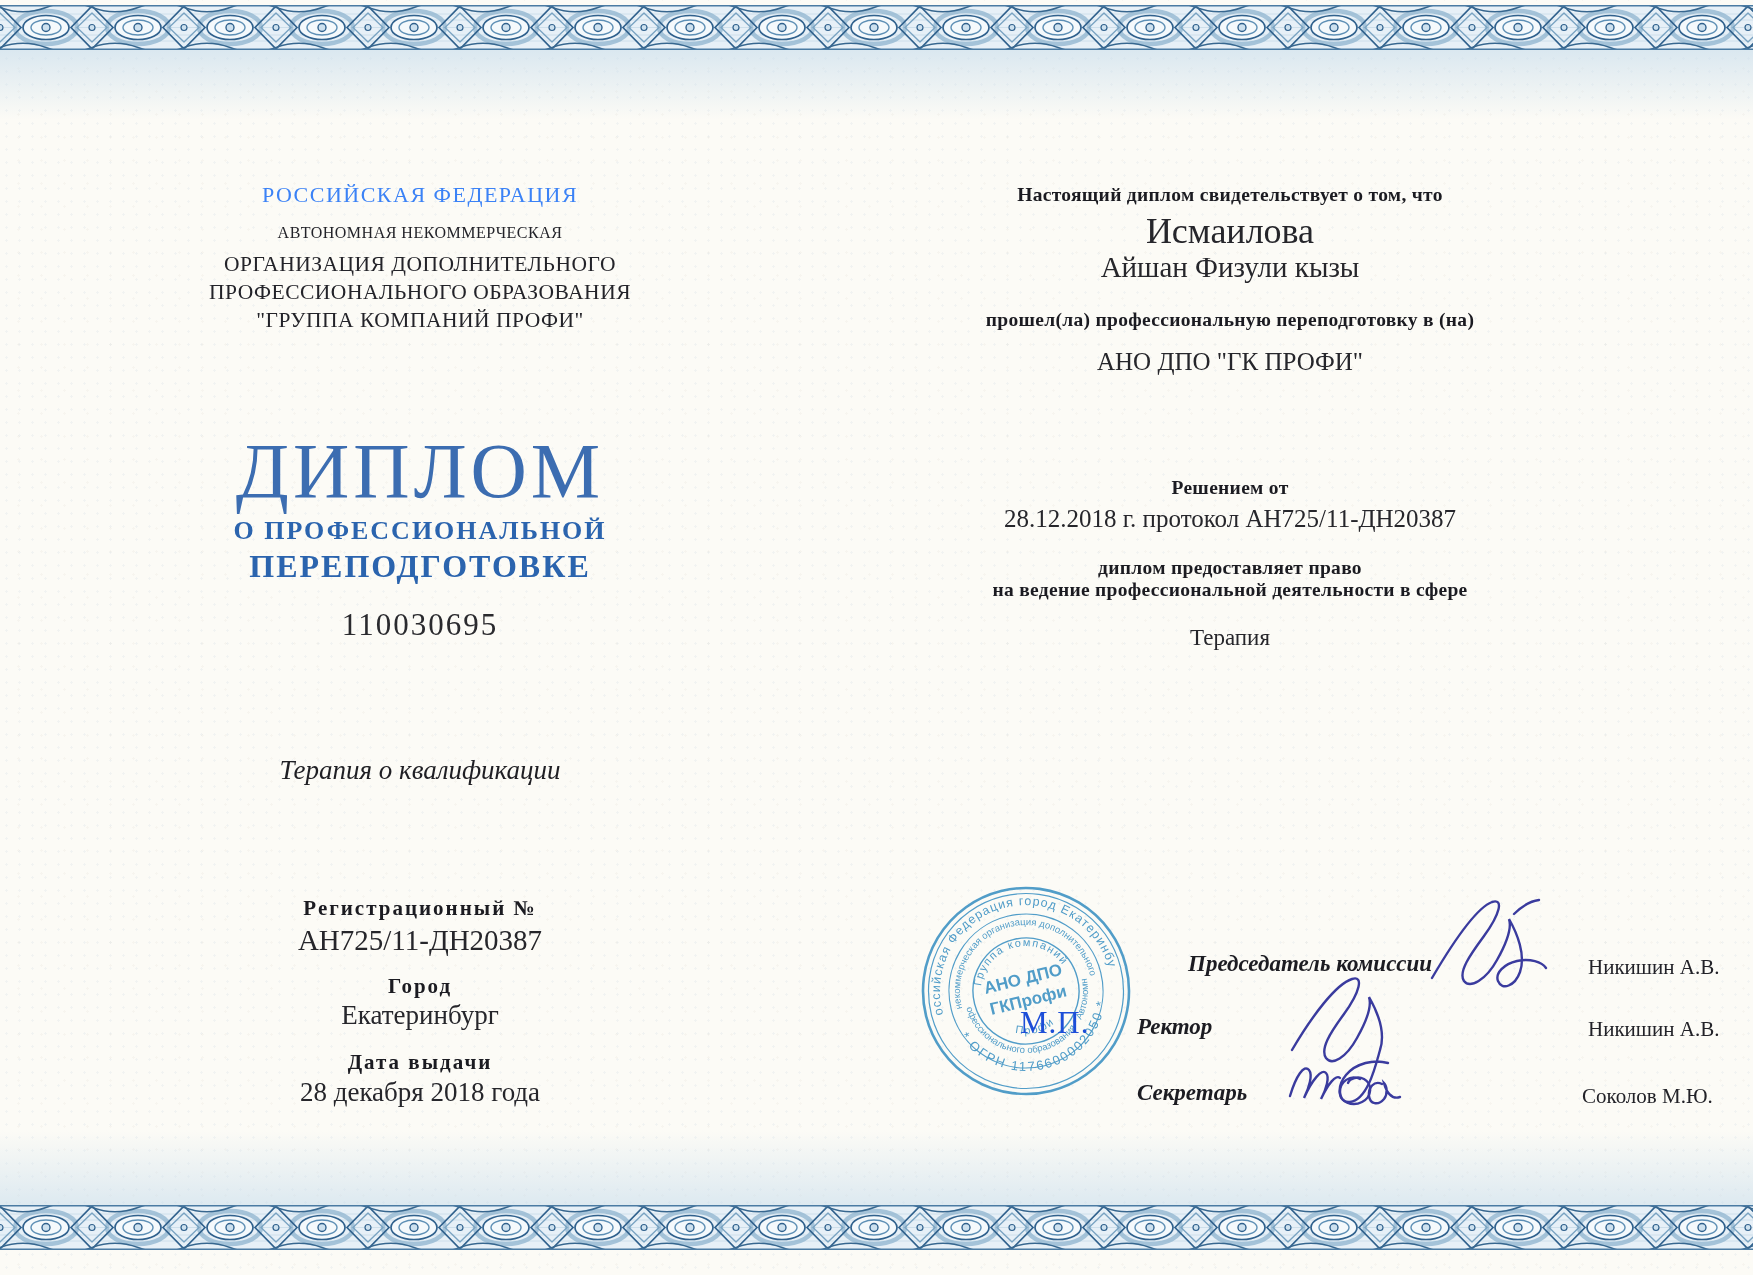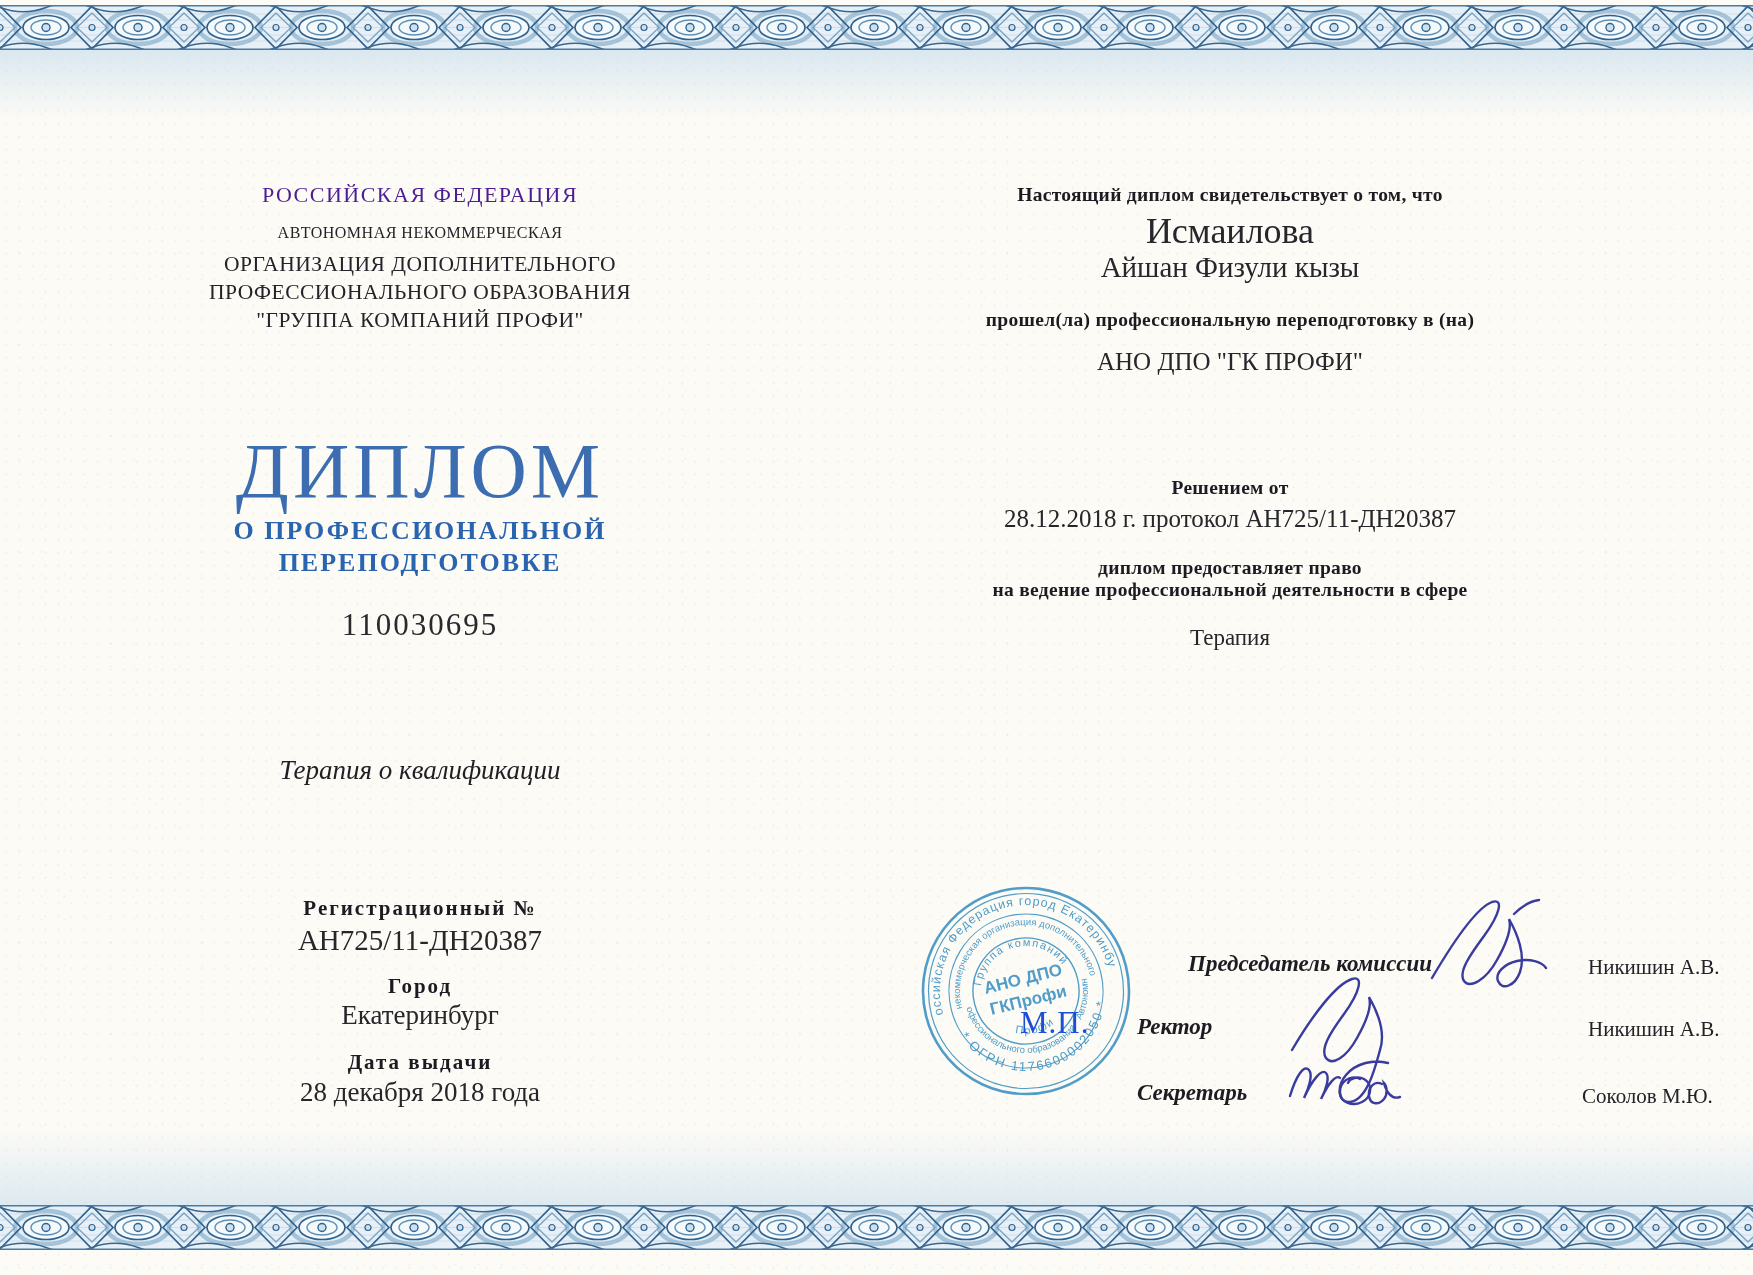--- a/index.html
+++ b/index.html
@@ -15,28 +15,28 @@
   .tint{position:absolute;left:0;width:100%;pointer-events:none;}
   .tint-top{top:50px;height:70px;background:linear-gradient(to bottom,rgba(196,219,236,.60),rgba(196,219,236,0));}
   .tint-bottom{top:1130px;height:75px;background:linear-gradient(to top,rgba(196,219,236,.55),rgba(196,219,236,0));}
 
   .col{position:absolute;top:0;height:100%;}
   .lc{left:110px;width:620px;}
   .rc{left:880px;width:700px;}
   .t{position:absolute;left:0;width:100%;text-align:center;line-height:1.15;white-space:nowrap;}
 
   
-  .country   {top:182px;font-size:22px;letter-spacing:1.5px;color:#4c1d95;}
+  .country   {top:182px;font-size:22px;letter-spacing:1.5px;color:#3b82f6;}
   .org1      {top:224px;font-size:16px;letter-spacing:.5px;color:#232329;}
   .org2      {top:252px;font-size:21.5px;letter-spacing:.5px;color:#232329;}
   .org3      {top:280px;font-size:21.5px;letter-spacing:.5px;color:#232329;}
   .org4      {top:308px;font-size:21.5px;letter-spacing:.5px;color:#232329;}
   .title     {top:426px;font-size:78px;letter-spacing:4px;color:#3c6db1;font-weight:400;}
   .sub1      {top:516px;font-size:26px;font-weight:bold;letter-spacing:2px;color:#2b64ae;}
-  .sub2      {top:548px;font-size:26px;font-weight:bold;letter-spacing:2px;color:#2b64ae;}
+  .sub2      {top:548px;font-size:32px;font-weight:bold;letter-spacing:2px;color:#2b64ae;}
   .blanknum  {top:607px;font-size:31px;letter-spacing:2px;color:#2a2a2e;}
   .doctype   {top:755px;font-size:27px;font-style:italic;color:#1f1f24;}
   .lbl       {font-weight:bold;letter-spacing:2px;font-size:21px;color:#1b1b21;}
   .reglabel  {top:896px;}
   .regvalue  {top:924px;font-size:29px;}
   .citylabel {top:974px;}
   .cityvalue {top:1000px;font-size:27px;}
   .datelabel {top:1050px;}
   .datevalue {top:1077px;font-size:27px;}
 

